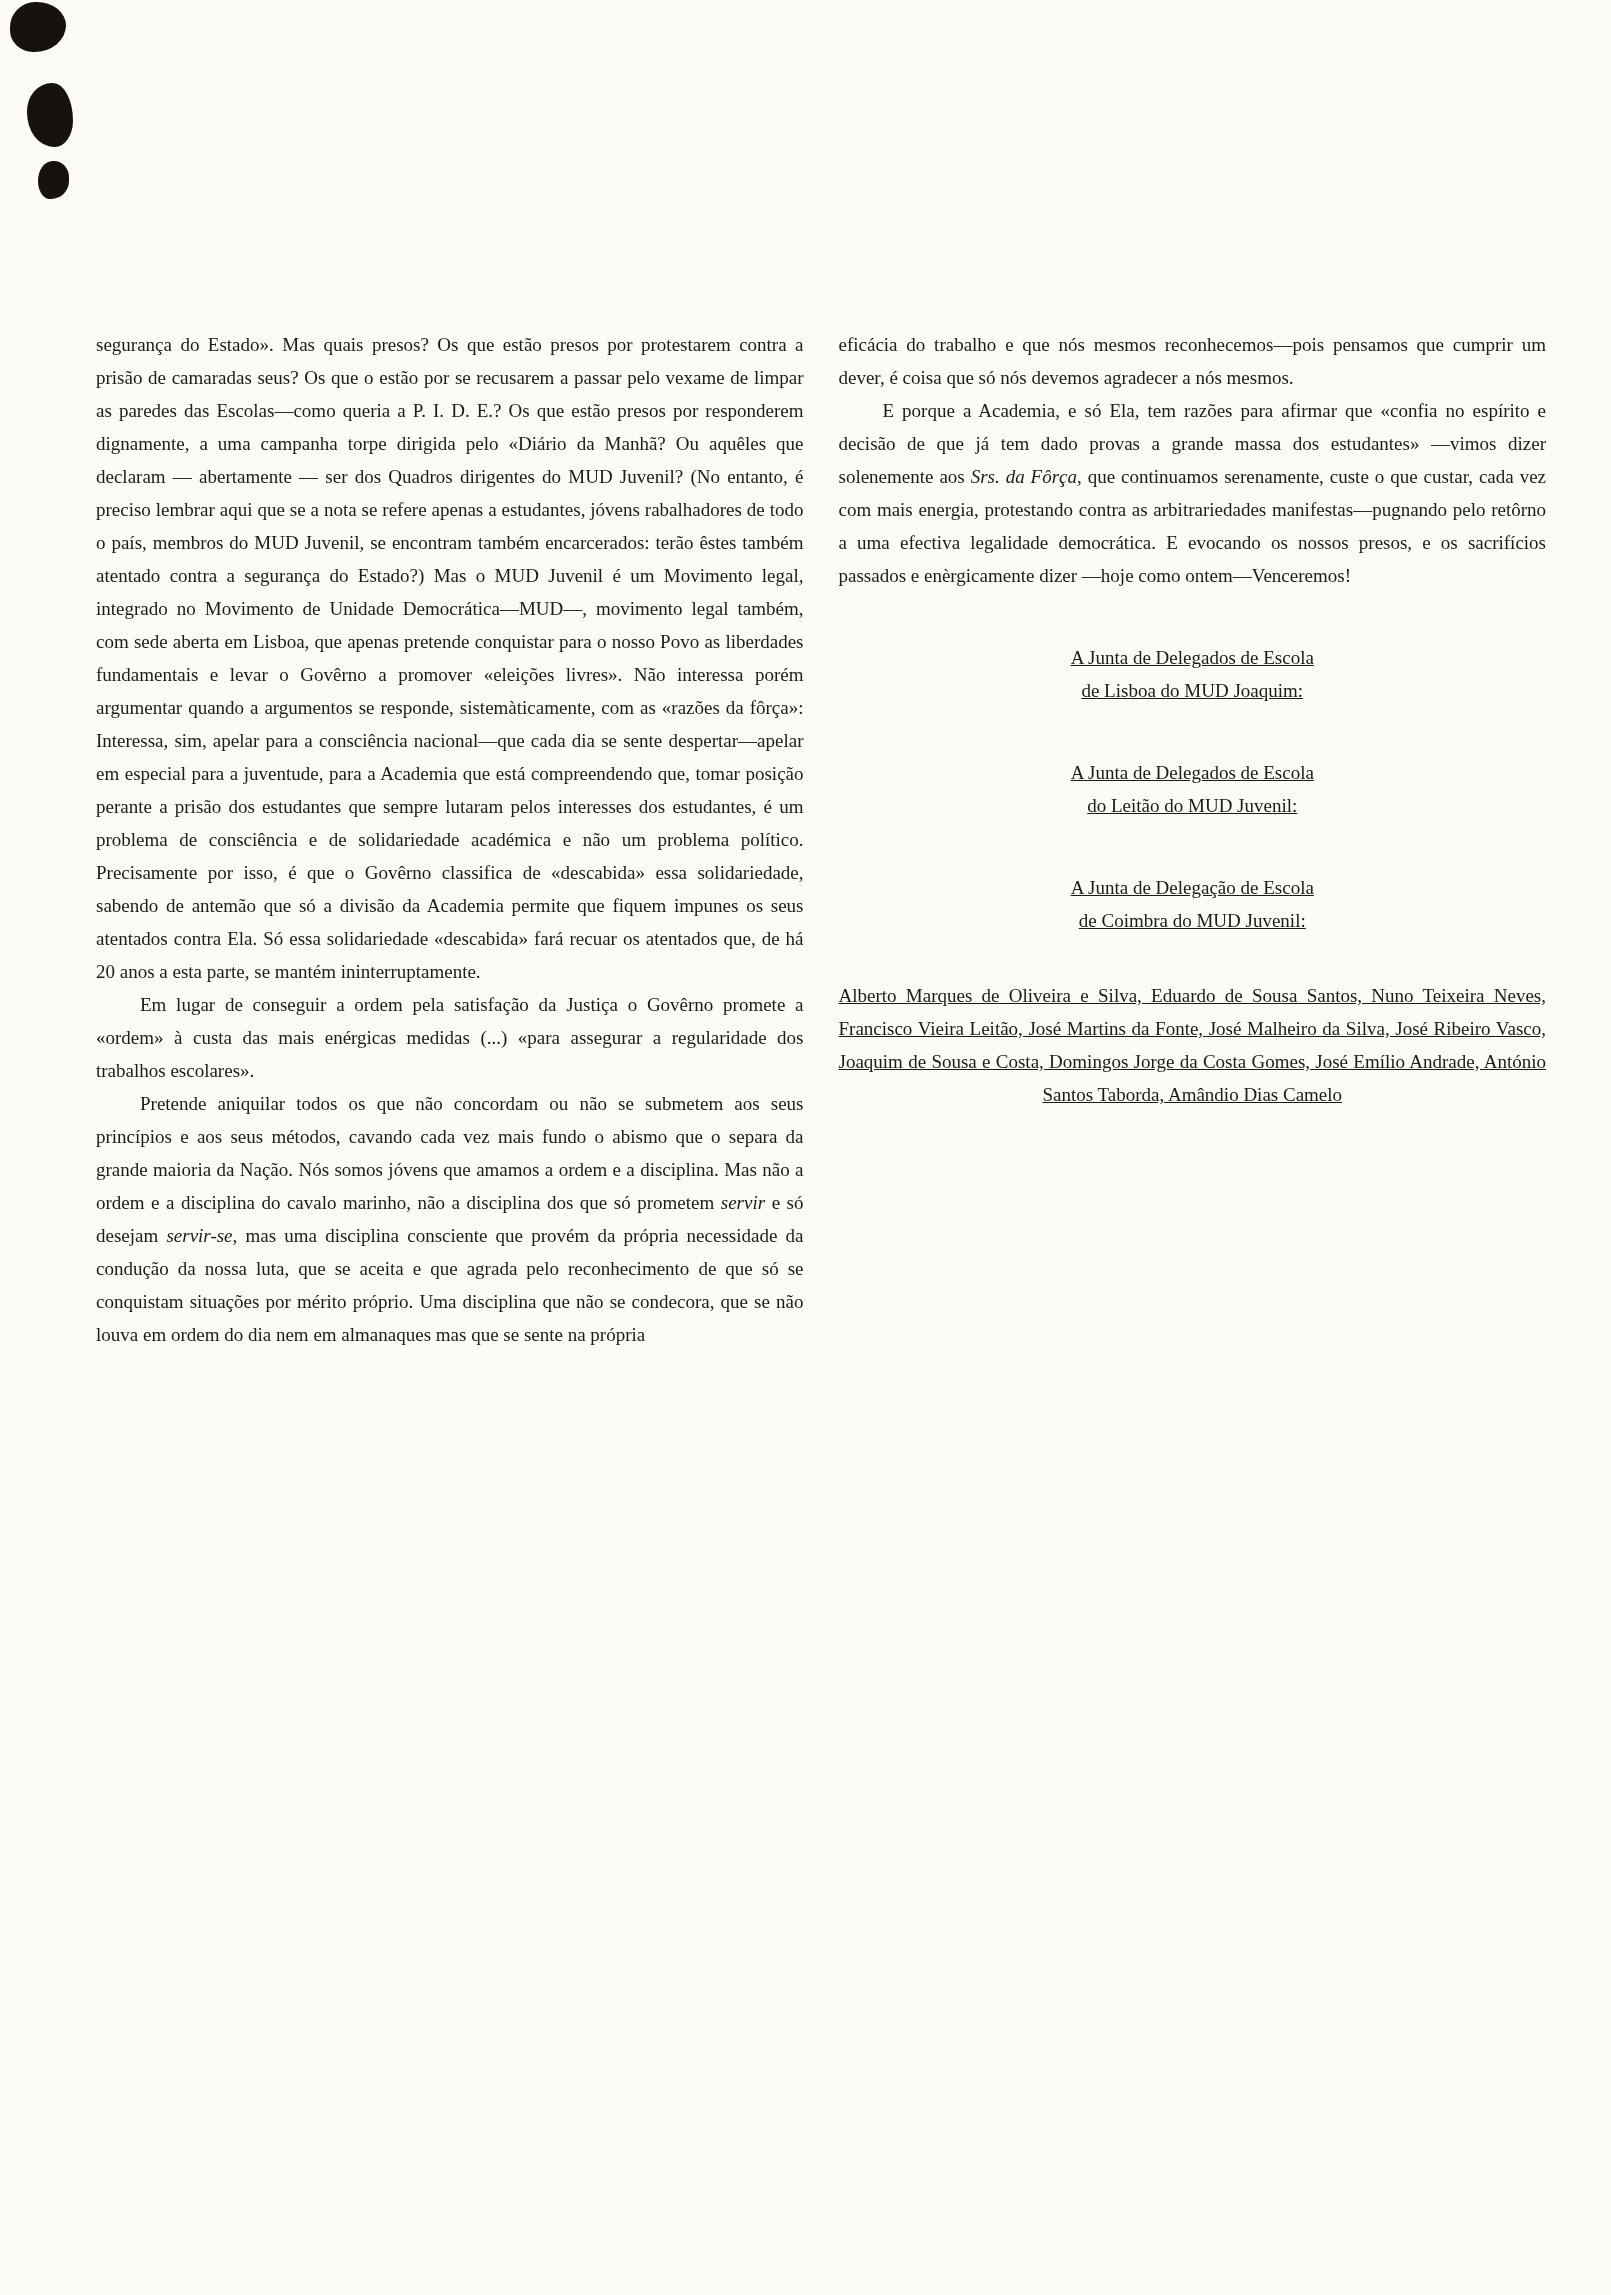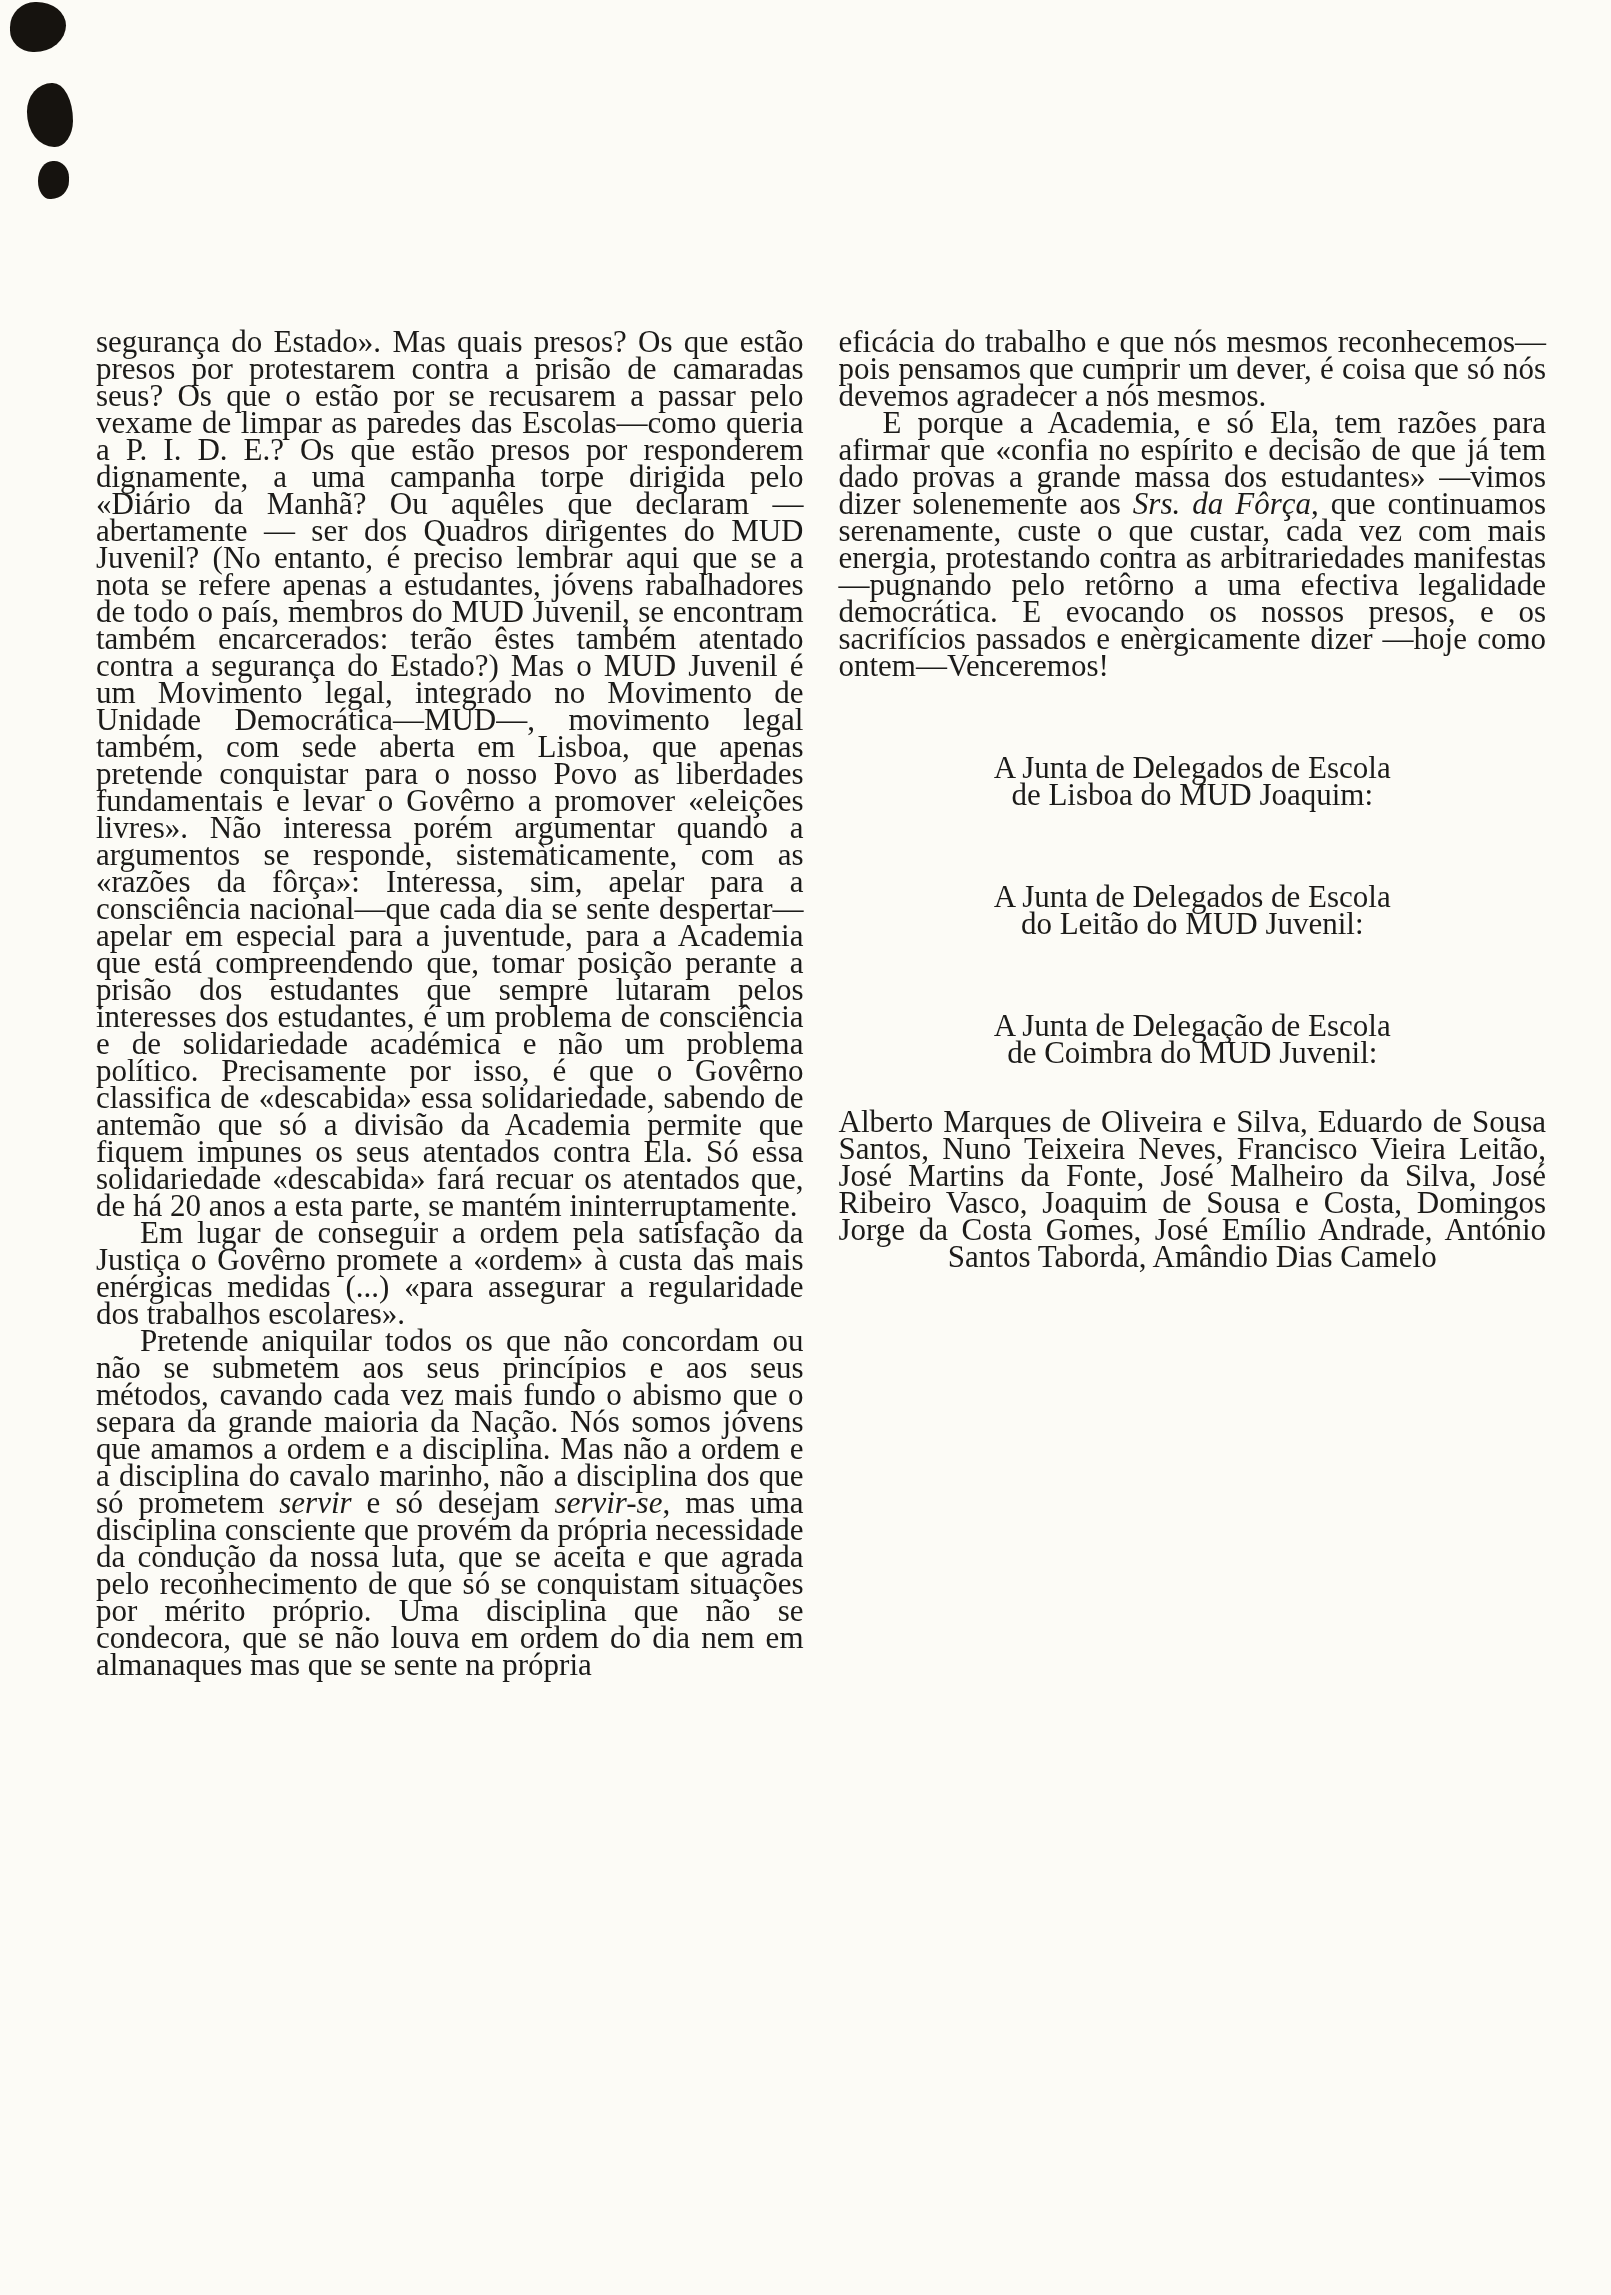--- a/index.html
+++ b/index.html
@@ -21,28 +21,28 @@
   .content {
     position: absolute;
     left: 96px;
     top: 328px;
     width: 1450px;
     display: flex;
     gap: 35px;
   }
   .col {
     flex: 1 1 0;
-    font-size: 31px;
-    line-height: 27px;
+    font-size: 19px;
+    line-height: 33px;
     text-align: justify;
   }
   .para { margin: 0; }
   .para.indent { text-indent: 44px; }
   em { font-style: italic; }
-  .section { margin-top: 75px; }
+  .section { margin-top: 49px; text-decoration: underline; }
   .heading {
     margin: 0;
     text-align: center;
     text-indent: 0;
   }
   .names {
     margin: 42px 0 0 0;
     text-align: justify;
     text-align-last: center;
     text-indent: 0;

